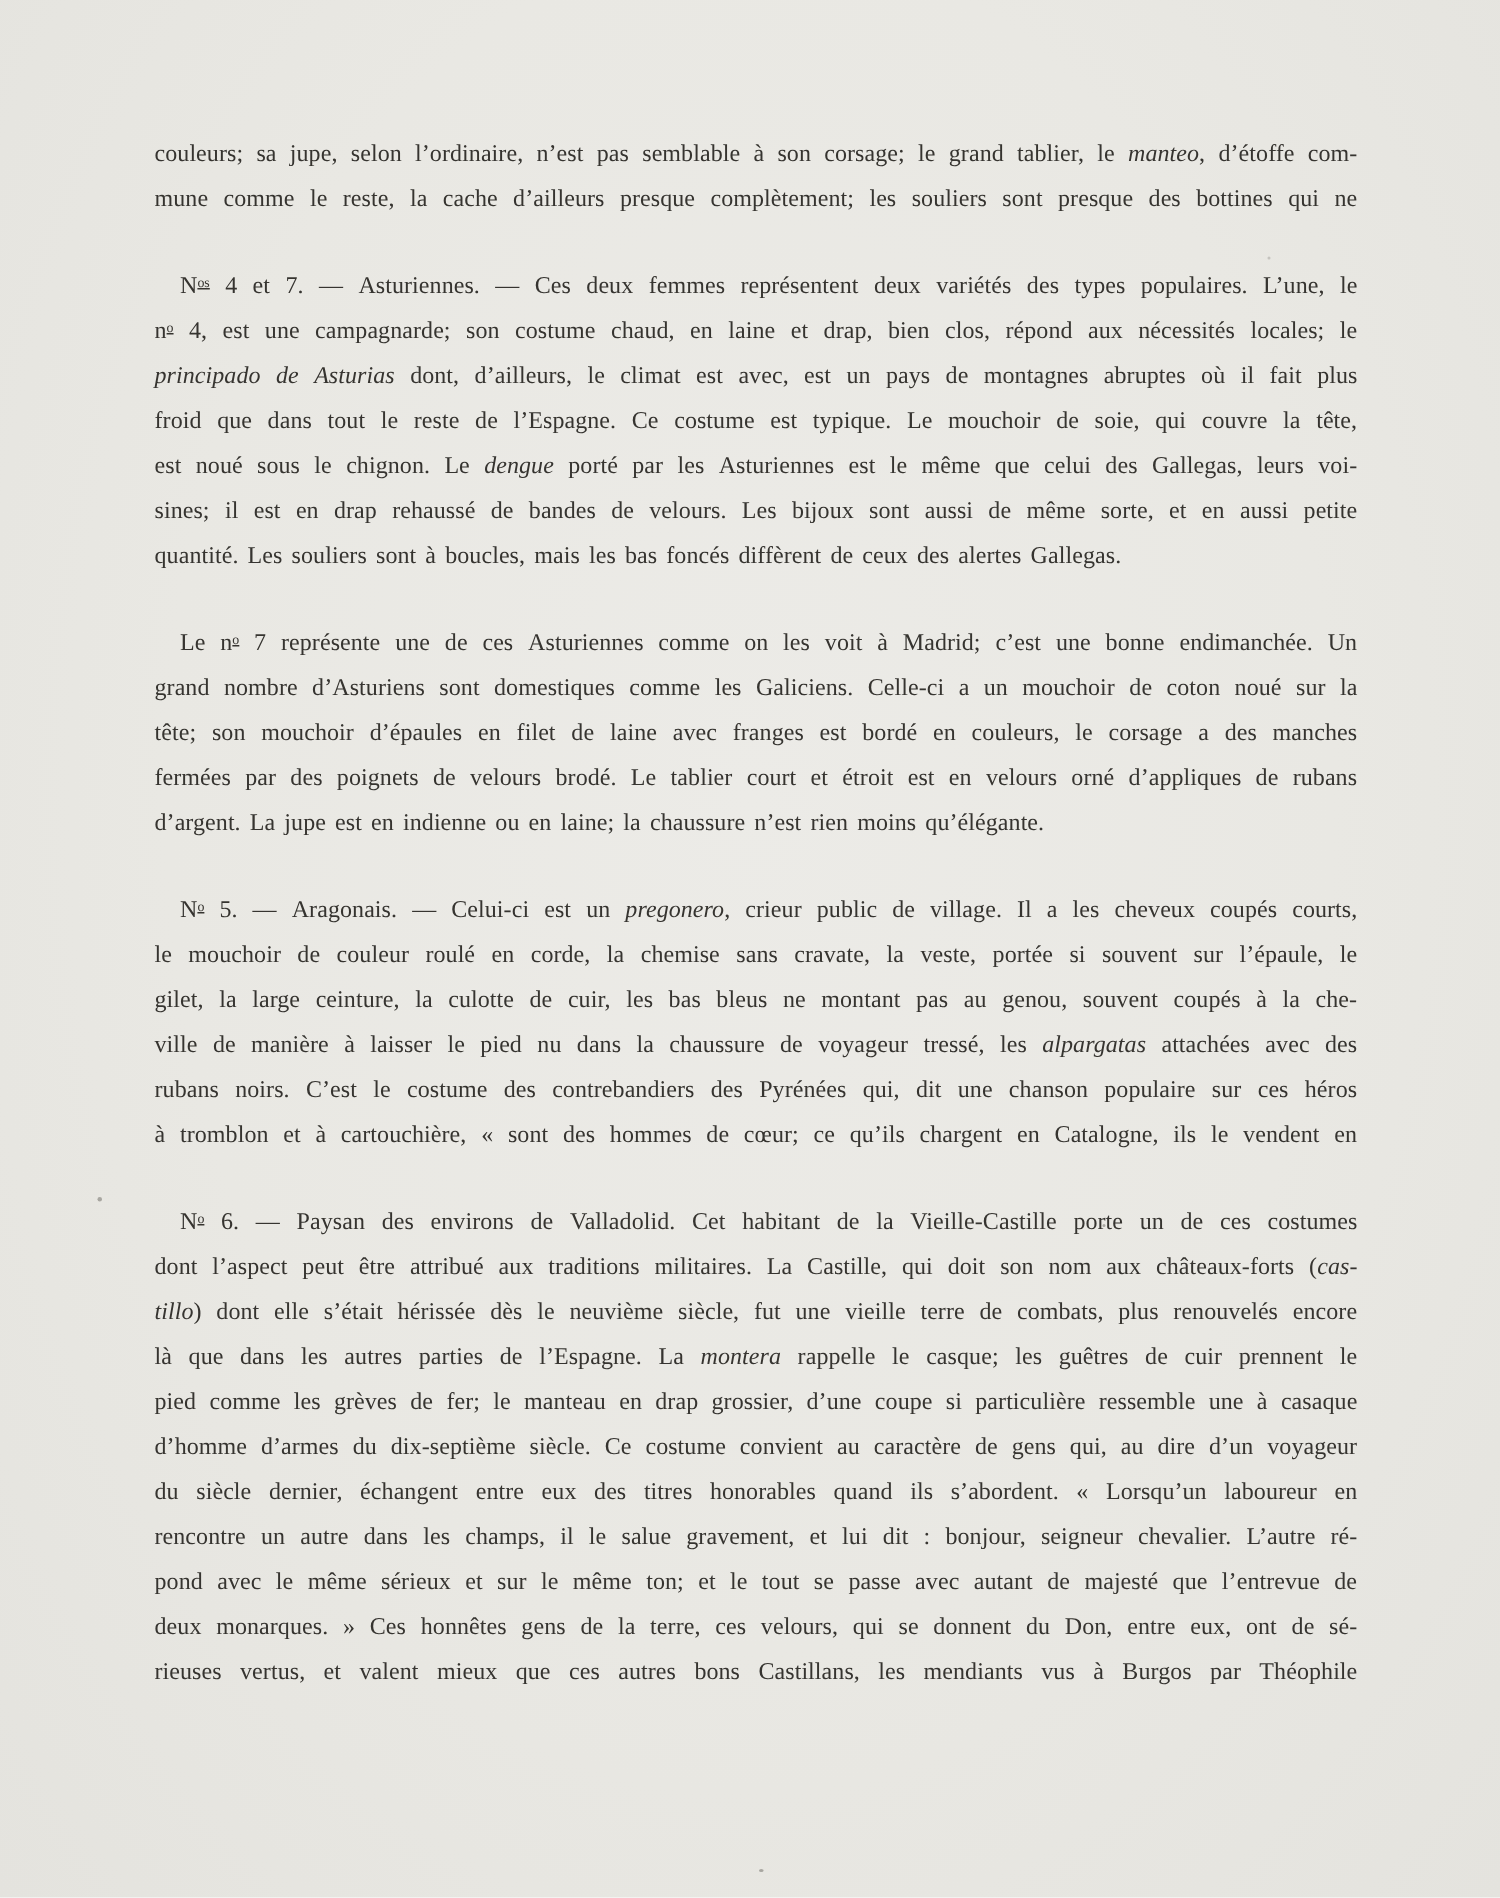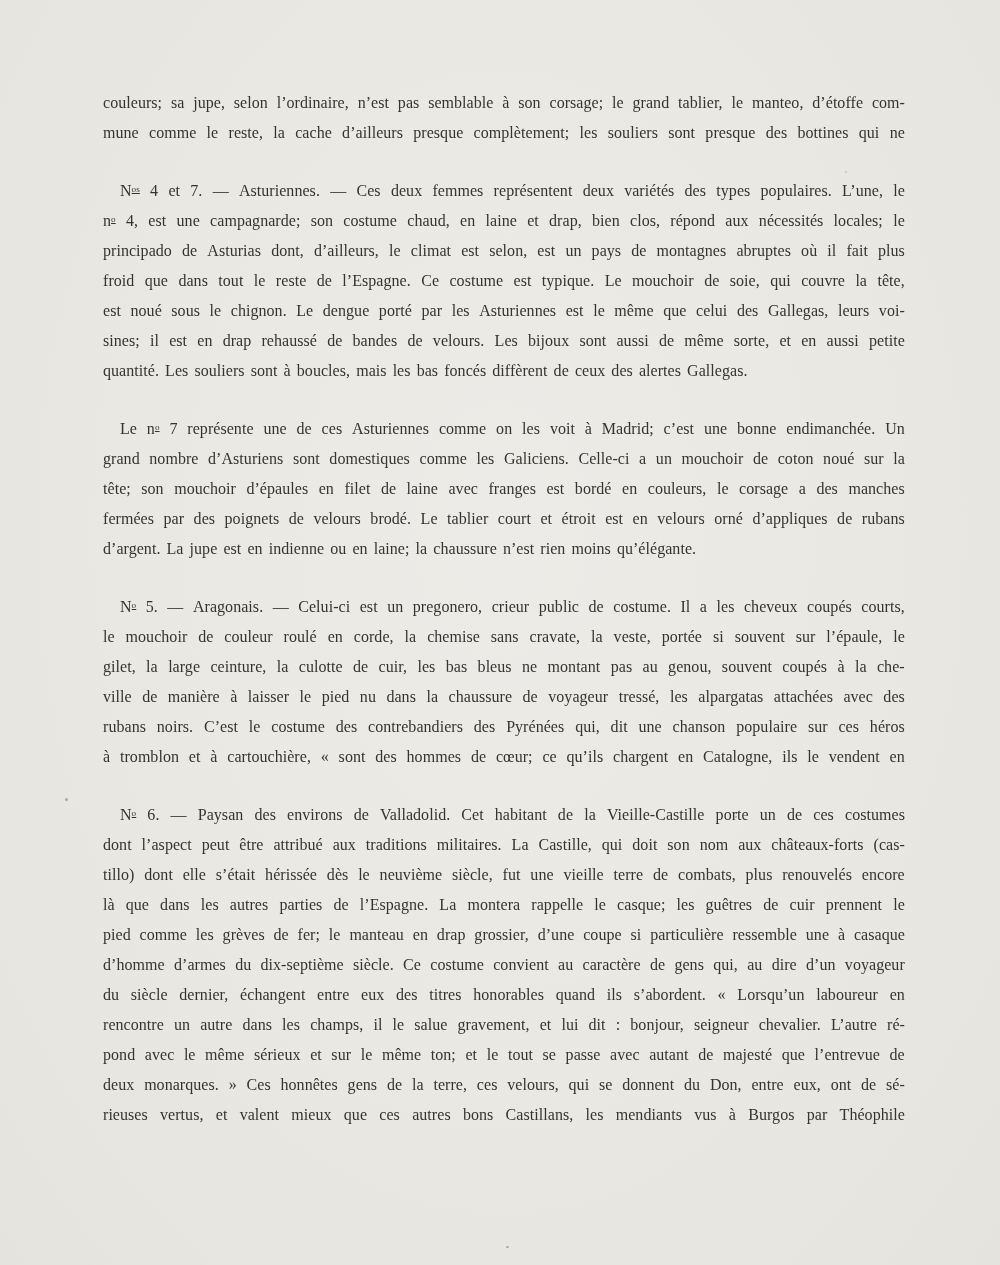--- a/index.html
+++ b/index.html
@@ -29,21 +29,21 @@
   }
   .line.justify {
     display: flex;
     justify-content: space-between;
     align-items: baseline;
     white-space: normal;
   }
   .line.plain { word-spacing: 2px; }
   .line.indent { padding-left: 17px; }
   .word { white-space: nowrap; }
-  .it { }
+  .it { font-style: italic; }
   sup {
     font-size: 0.58em;
     line-height: 0;
     vertical-align: baseline;
     position: relative;
     top: -0.45em;
     letter-spacing: 0;
     text-decoration: underline;
   }
   .speck {
@@ -147,21 +147,21 @@
         </div>
         <div class="line justify">
           <span class="word"><span class="it">principado</span></span>
           <span class="word"><span class="it">de</span></span>
           <span class="word"><span class="it">Asturias</span></span>
           <span class="word"><span>dont,</span></span>
           <span class="word"><span>d’ailleurs,</span></span>
           <span class="word"><span>le</span></span>
           <span class="word"><span>climat</span></span>
           <span class="word"><span>est</span></span>
-          <span class="word"><span>selon,</span></span>
+          <span class="word"><span>avec,</span></span>
           <span class="word"><span>est</span></span>
           <span class="word"><span>un</span></span>
           <span class="word"><span>pays</span></span>
           <span class="word"><span>de</span></span>
           <span class="word"><span>montagnes</span></span>
           <span class="word"><span>abruptes</span></span>
           <span class="word"><span>où</span></span>
           <span class="word"><span>il</span></span>
           <span class="word"><span>fait</span></span>
           <span class="word"><span>plus</span></span>
@@ -327,21 +327,21 @@
           <span class="word"><span>—</span></span>
           <span class="word"><span>Aragonais.</span></span>
           <span class="word"><span>—</span></span>
           <span class="word"><span>Celui-ci</span></span>
           <span class="word"><span>est</span></span>
           <span class="word"><span>un</span></span>
           <span class="word"><span class="it">pregonero</span><span>,</span></span>
           <span class="word"><span>crieur</span></span>
           <span class="word"><span>public</span></span>
           <span class="word"><span>de</span></span>
-          <span class="word"><span>costume.</span></span>
+          <span class="word"><span>village.</span></span>
           <span class="word"><span>Il</span></span>
           <span class="word"><span>a</span></span>
           <span class="word"><span>les</span></span>
           <span class="word"><span>cheveux</span></span>
           <span class="word"><span>coupés</span></span>
           <span class="word"><span>courts,</span></span>
         </div>
         <div class="line justify">
           <span class="word"><span>le</span></span>
           <span class="word"><span>mouchoir</span></span>

